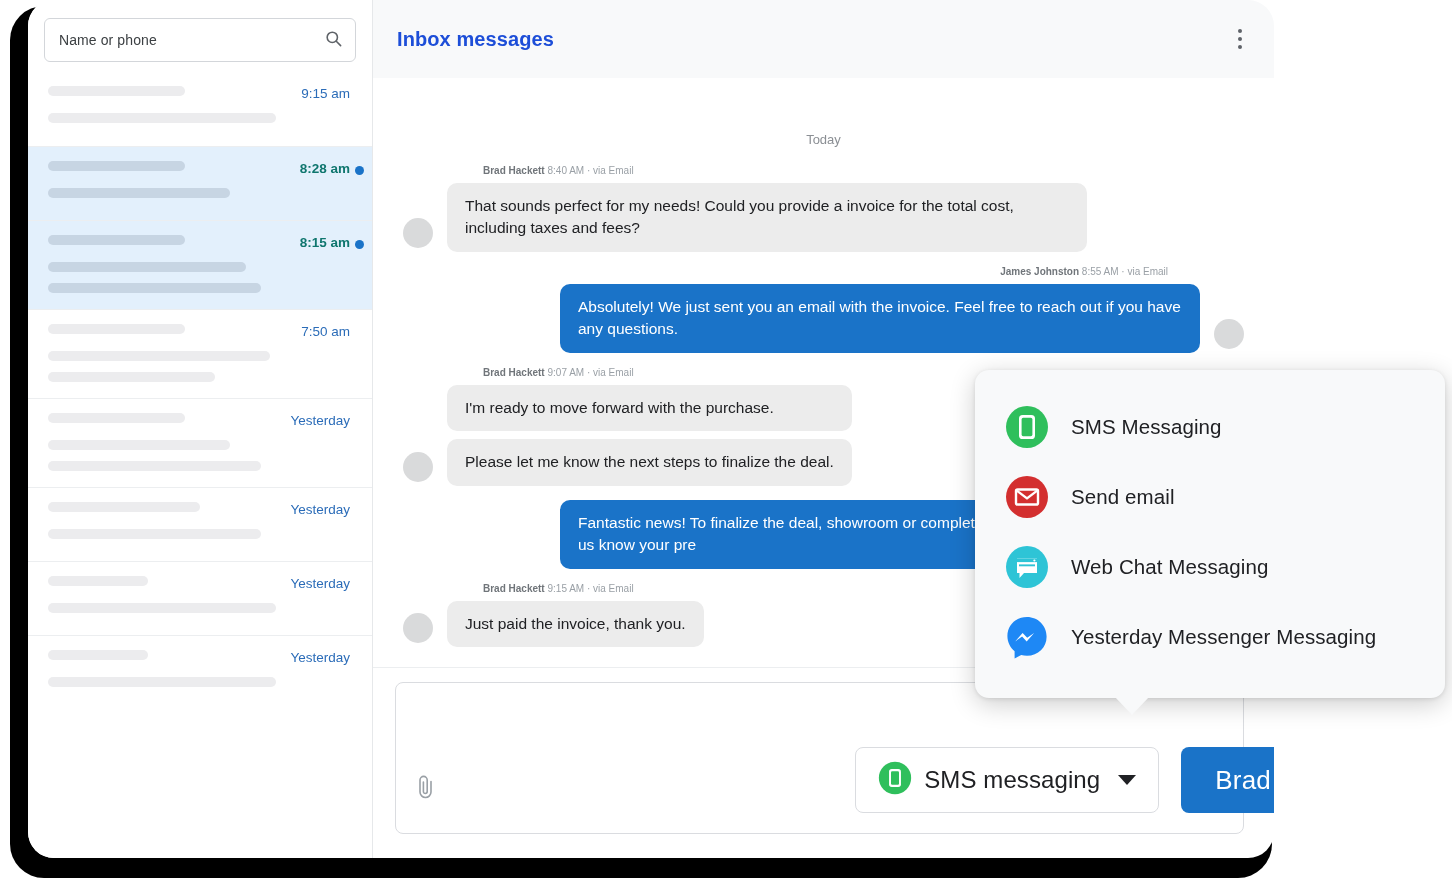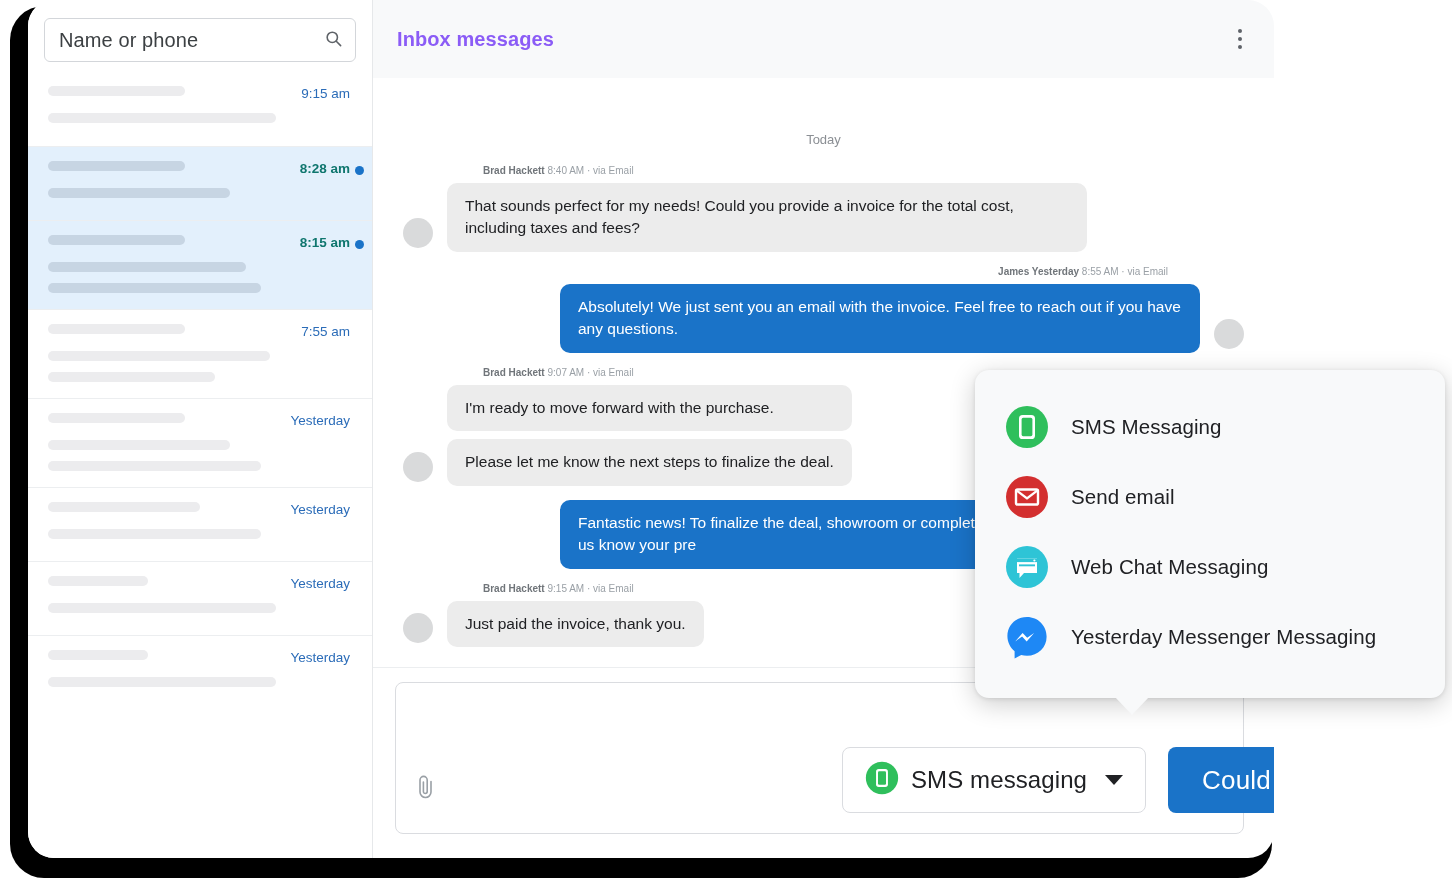--- a/index.html
+++ b/index.html
@@ -44,21 +44,21 @@
   .search-box {
     display: flex; align-items: center;
     height: 44px;
     border: 1px solid #d3d6da;
     border-radius: 6px;
     padding: 0 12px 0 14px;
     background: #fff;
   }
   .search-box .ph {
     flex: 1;
-    font-size: 20px;
+    font-size: 14px;
     color: #3c4043;
     letter-spacing: .1px;
   }
   .search-box svg { flex: 0 0 auto; }
 
   .conv-list { }
   .conv {
     position: relative;
     padding: 14px 20px 16px 20px;
     border-top: 1px solid #eceef0;
@@ -98,21 +98,21 @@
     height: 78px;
     background: #f8f9fa;
     display: flex; align-items: center;
     padding: 0 26px 0 24px;
     flex: 0 0 78px;
     position: relative;
   }
   .main-header .title {
     font-size: 20px;
     font-weight: 700;
-    color: #8b5cf6;
+    color: #1d4ed8;
     letter-spacing: .1px;
   }
   .kebab {
     position: absolute; right: 20px; top: 50%;
     transform: translateY(-50%);
     width: 28px; height: 28px;
     display: flex; flex-direction: column;
     align-items: center; justify-content: center;
     gap: 4px;
   }
@@ -286,21 +286,21 @@
             <div class="bar" style="width: 60%;"></div>
           </div>
           <div class="conv active">
             <span class="time">8:15 am</span>
             <span class="dot"></span>
             <div class="bar title" style="width: 45%;"></div>
             <div class="bar" style="width: 65%;"></div>
             <div class="bar" style="width: 70%;"></div>
           </div>
           <div class="conv">
-            <span class="time">7:55 am</span>
+            <span class="time">7:50 am</span>
             <div class="bar title" style="width: 45%;"></div>
             <div class="bar" style="width: 73%;"></div>
             <div class="bar" style="width: 55%;"></div>
           </div>
           <div class="conv">
             <span class="time">Yesterday</span>
             <div class="bar title" style="width: 45%;"></div>
             <div class="bar" style="width: 60%;"></div>
             <div class="bar" style="width: 70%;"></div>
           </div>
@@ -339,21 +339,21 @@
             <div class="msg-group">
               <div class="meta"><b>Brad Hackett</b> 8:40 AM · via Email</div>
               <div class="row">
                 <div class="avatar"></div>
                 <div class="bubbles">
                   <div class="bubble">That sounds perfect for my needs! Could you provide a invoice for the total cost, including taxes and fees?</div>
                 </div>
               </div>
             </div>
             <div class="msg-group">
-              <div class="meta right"><b>James Yesterday</b> 8:55 AM · via Email</div>
+              <div class="meta right"><b>James Johnston</b> 8:55 AM · via Email</div>
               <div class="row out">
                 <div class="bubbles">
                   <div class="bubble blue">Absolutely! We just sent you an email with the invoice. Feel free to reach out if you have any questions.</div>
                 </div>
                 <div class="avatar"></div>
               </div>
             </div>
             <div class="msg-group">
               <div class="meta"><b>Brad Hackett</b> 9:07 AM · via Email</div>
               <div class="row">
@@ -396,21 +396,21 @@
               <span>
                 <svg width="34" height="34" viewBox="0 0 40 40">
                   <circle cx="20" cy="20" r="19" fill="#2fbf5c"></circle>
                   <rect x="13" y="9.5" width="14" height="21" rx="3.2" fill="#ffffff"></rect>
                   <rect x="15.3" y="12" width="9.4" height="16" rx="1.4" fill="#2fbf5c"></rect>
                 </svg>
               </span>
               <span class="label">SMS messaging</span>
               <span class="caret"></span>
             </div>
-            <button class="send-btn">Could</button>
+            <button class="send-btn">Brad</button>
           </div>
         </div>
       </div>
 
     </div>
   </div>
 
   <div class="popup">
     <div id="popup-items">
         <div class="popup-item">

